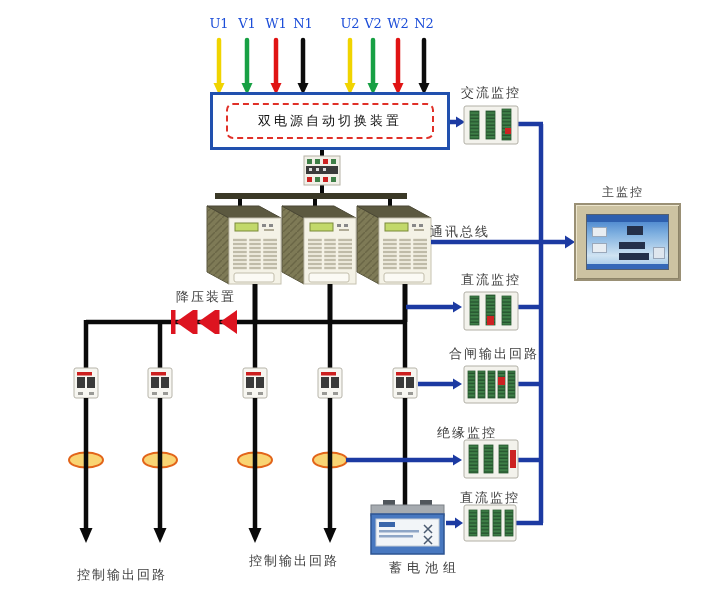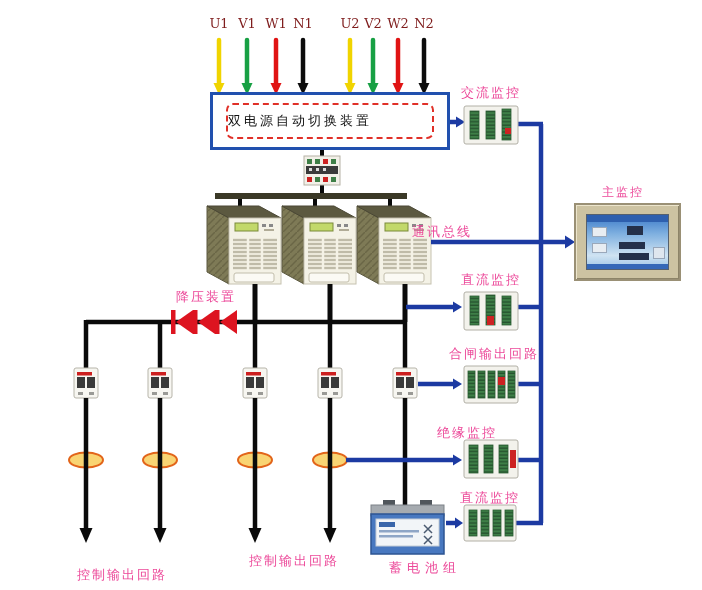--- a/index.html
+++ b/index.html
@@ -1,27 +1,27 @@
 <!DOCTYPE html>
 <html><head>
 <meta charset="utf-8">
 <style>
   html,body{margin:0;padding:0;background:#ffffff;}
   #stage{position:relative;width:702px;height:590px;background:#ffffff;overflow:hidden;
          font-family:"DejaVu Serif", serif;}
   svg{position:absolute;left:0;top:0;}
-  .lbl{position:absolute;font-size:13px;letter-spacing:2px;color:#ec4899;
+  .lbl{position:absolute;font-size:13px;letter-spacing:2px;color:#404040;
        transform:translateX(-50%);white-space:nowrap;font-family:Liberation Serif, serif;}
-  .plabel{position:absolute;top:16px;font-size:13px;color:#7f1d1d;
+  .plabel{position:absolute;top:16px;font-size:13px;color:#1d4ed8;
           transform:translateX(-50%);white-space:nowrap;}
   .ats{position:absolute;left:210px;top:92px;width:234px;height:52px;
        border:3px solid #2150ae;background:#ffffff;}
   .ats-inner{position:absolute;left:13px;right:13px;top:8px;bottom:8px;
        border:2.5px dashed #e03028;border-radius:7px;
-       display:flex;align-items:center;}
+       display:flex;align-items:center;justify-content:center;}
   .ats-text{font-size:13px;letter-spacing:3px;color:#111;}
   .hmi{position:absolute;left:574px;top:203px;width:103px;height:74px;
        background:#cdc3a2;border:2px solid #9a9075;
        box-shadow:inset 1px 1px 0 #ece5cc, inset -1px -1px 0 #8d8468;}
   .hmi-screen{position:absolute;left:10px;right:10px;top:9px;bottom:9px;
        background:linear-gradient(180deg,#3a78c8 0%,#7fb0e0 35%,#cfe3f2 75%,#9cc4e6 100%);
        border:1px solid #55606e;overflow:hidden;}
   .hmi-top{position:absolute;left:0;right:0;top:0;height:7px;background:#2e5fae;}
   .hmi-bot{position:absolute;left:0;right:0;bottom:0;height:5px;background:#3568b8;}
   .hmi-el{position:absolute;}
@@ -255,21 +255,21 @@
 <div class="plabel" style="left:398px">W2</div>
 <div class="plabel" style="left:424px">N2</div>
 
 <div class="ats">
   <div class="ats-inner">
     <span class="ats-text">双电源自动切换装置</span>
   </div>
 </div>
 
 <div class="lbl" style="left:491px;top:84px">交流监控</div>
-<div class="lbl" style="left:442px;top:223px">通讯总线</div>
+<div class="lbl" style="left:460px;top:223px">通讯总线</div>
 <div class="lbl" style="left:623px;top:184px;font-size:12px">主监控</div>
 <div class="lbl" style="left:206px;top:288px">降压装置</div>
 <div class="lbl" style="left:491px;top:271px">直流监控</div>
 <div class="lbl" style="left:494px;top:345px">合闸输出回路</div>
 <div class="lbl" style="left:467px;top:424px">绝缘监控</div>
 <div class="lbl" style="left:490px;top:489px">直流监控</div>
 <div class="lbl" style="left:425px;top:559px;letter-spacing:5px">蓄电池组</div>
 <div class="lbl" style="left:122px;top:566px">控制输出回路</div>
 <div class="lbl" style="left:294px;top:552px">控制输出回路</div>
 

